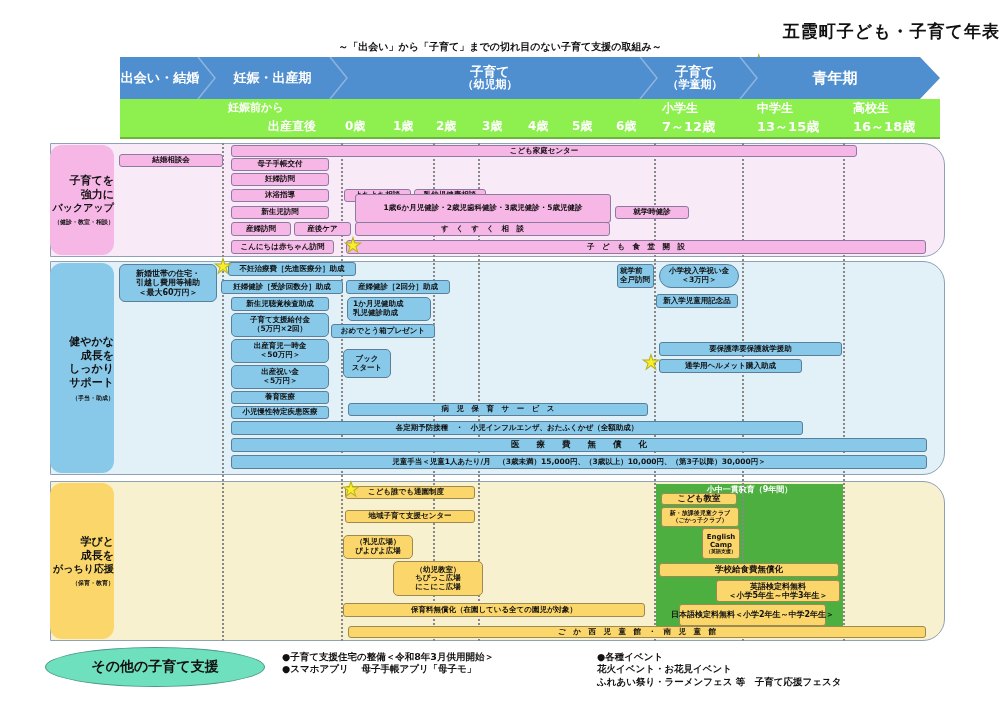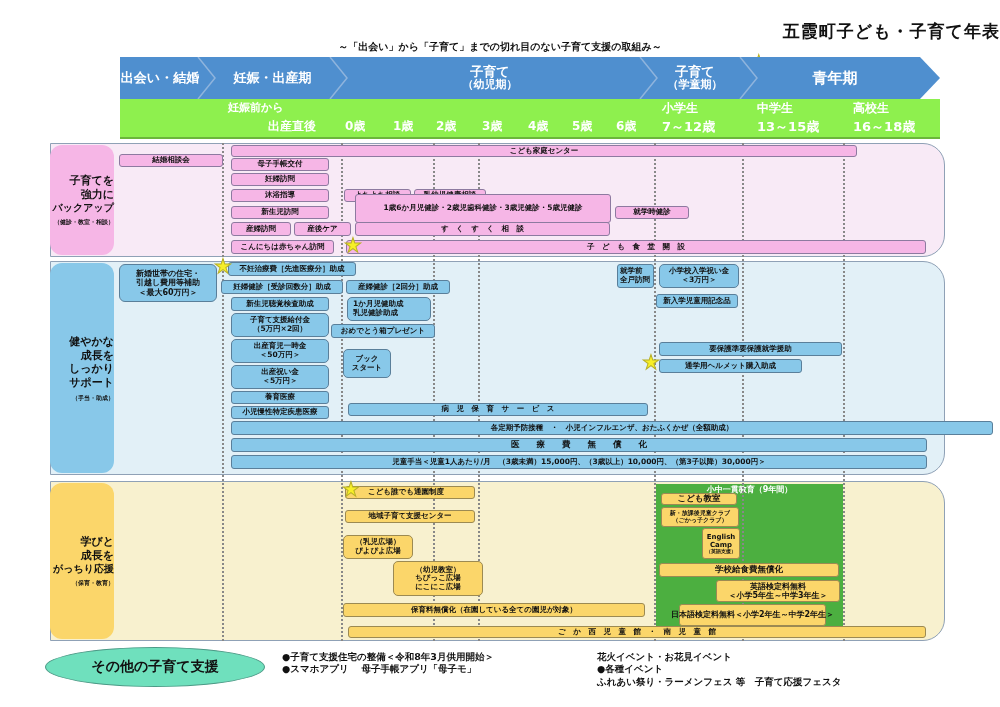--- a/index.html
+++ b/index.html
@@ -159,29 +159,29 @@
   <span>出産祝い金</span>
   <span>＜5万円＞</span>
 </div>
 <div class="box blue" style="left:231px;top:391px;width:98px;height:13px">養育医療</div>
 <div class="box blue" style="left:231px;top:406px;width:98px;height:13px">小児慢性特定疾患医療</div>
 <div class="box blue" style="left:348px;top:403px;width:300px;height:13px">病　児　保　育　サ　ー　ビ　ス</div>
 <div class="box blue" style="left:617px;top:264px;width:37px;height:24px;flex-direction:column;align-items:flex-start;padding-left:2px">
   <span>就学前</span>
   <span>全戸訪問</span>
 </div>
-<div class="box blue" style="left:659px;top:264px;width:80px;height:24px;flex-direction:column;border-radius:5px">
+<div class="box blue" style="left:659px;top:264px;width:80px;height:24px;flex-direction:column;border-radius:12px">
   <span>小学校入学祝い金</span>
   <span>＜3万円＞</span>
 </div>
 <div class="box blue" style="left:656px;top:294px;width:82px;height:14px">新入学児童用記念品</div>
 <div class="box blue" style="left:659px;top:342px;width:183px;height:14px">要保護準要保護就学援助</div>
 <div class="box blue" style="left:659px;top:359px;width:143px;height:14px">通学用ヘルメット購入助成</div>
 <div class="star" style="left:642px;top:352px">★</div>
-<div class="box blue" style="left:231px;top:421px;width:762px;height:14px">各定期予防接種　・　小児インフルエンザ、おたふくかぜ（全額助成）</div>
+<div class="box blue" style="left:231px;top:421px;width:572px;height:14px">各定期予防接種　・　小児インフルエンザ、おたふくかぜ（全額助成）</div>
 <div class="box blue" style="left:231px;top:438px;width:696px;height:14px;font-size:8.5px">医　　療　　費　　無　　償　　化</div>
 <div class="box blue" style="left:231px;top:455px;width:696px;height:14px">児童手当＜児童1人あたり/月　（3歳未満）15,000円、（3歳以上）10,000円、（第3子以降）30,000円＞</div>
 
 <div class="box yellow" style="left:345px;top:486px;width:130px;height:13px;justify-content:flex-start;padding-left:22px">こども誰でも通園制度</div>
 <div class="star" style="left:342px;top:479px">★</div>
 <div class="box yellow" style="left:345px;top:510px;width:130px;height:13px">地域子育て支援センター</div>
 <div class="box yellow" style="left:343px;top:535px;width:70px;height:24px;flex-direction:column;border-radius:5px">
   <span>（乳児広場）</span>
   <span>ぴよぴよ広場</span>
 </div>
@@ -211,16 +211,16 @@
   <span>日本語検定料無料</span>
   <span>＜小学2年生～中学2年生＞</span>
 </div>
 
 <div class="abs footer-oval">その他の子育て支援</div>
 <div class="abs footer-text" style="left:282px;top:651px">
   <div>●子育て支援住宅の整備＜令和8年3月供用開始＞</div>
   <div>●スマホアプリ　 母子手帳アプリ「母子モ」</div>
 </div>
 <div class="abs footer-text" style="left:597px;top:651px">
+  <div>●各種イベント</div>
   <div>花火イベント・お花見イベント</div>
-  <div>●各種イベント</div>
   <div>ふれあい祭り・ラーメンフェス 等　子育て応援フェスタ</div>
 </div>
 
 </body></html>

